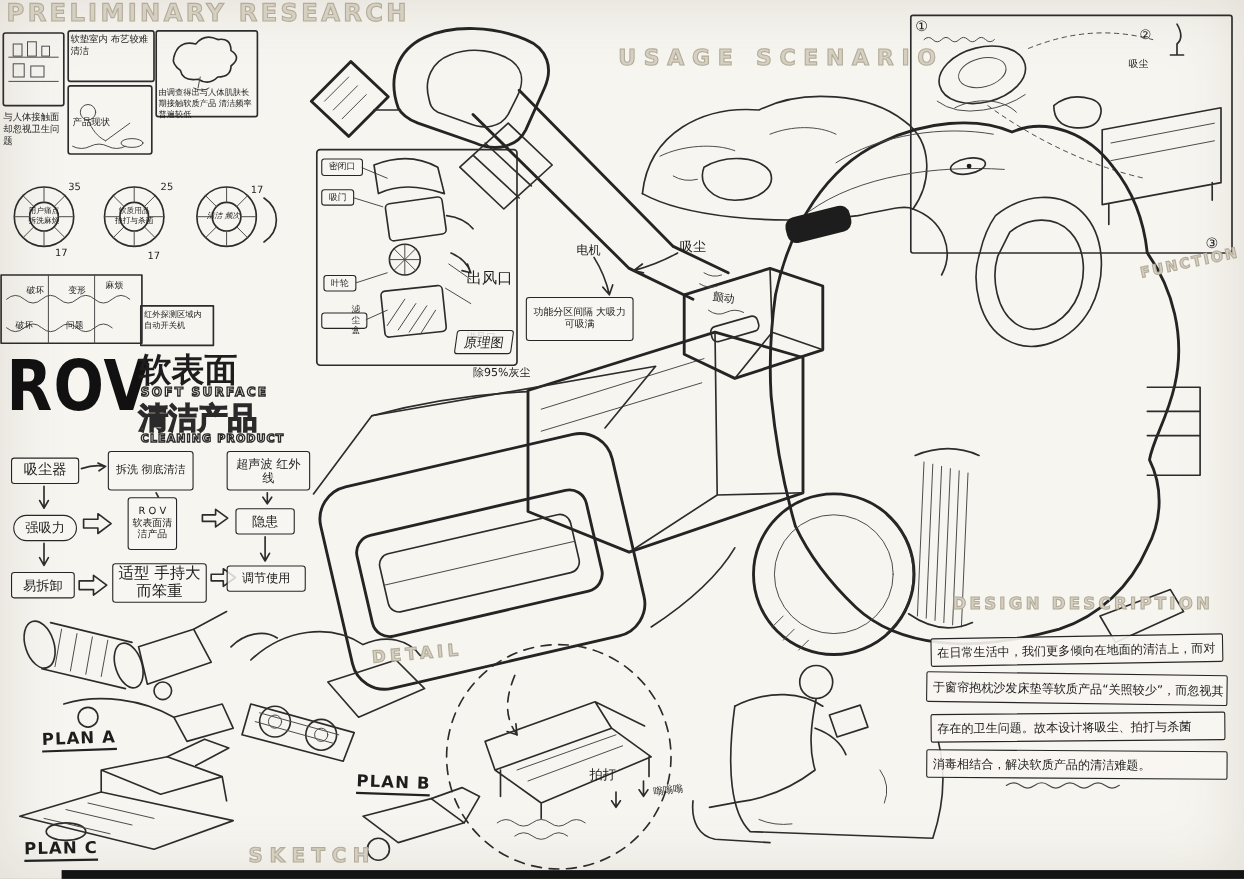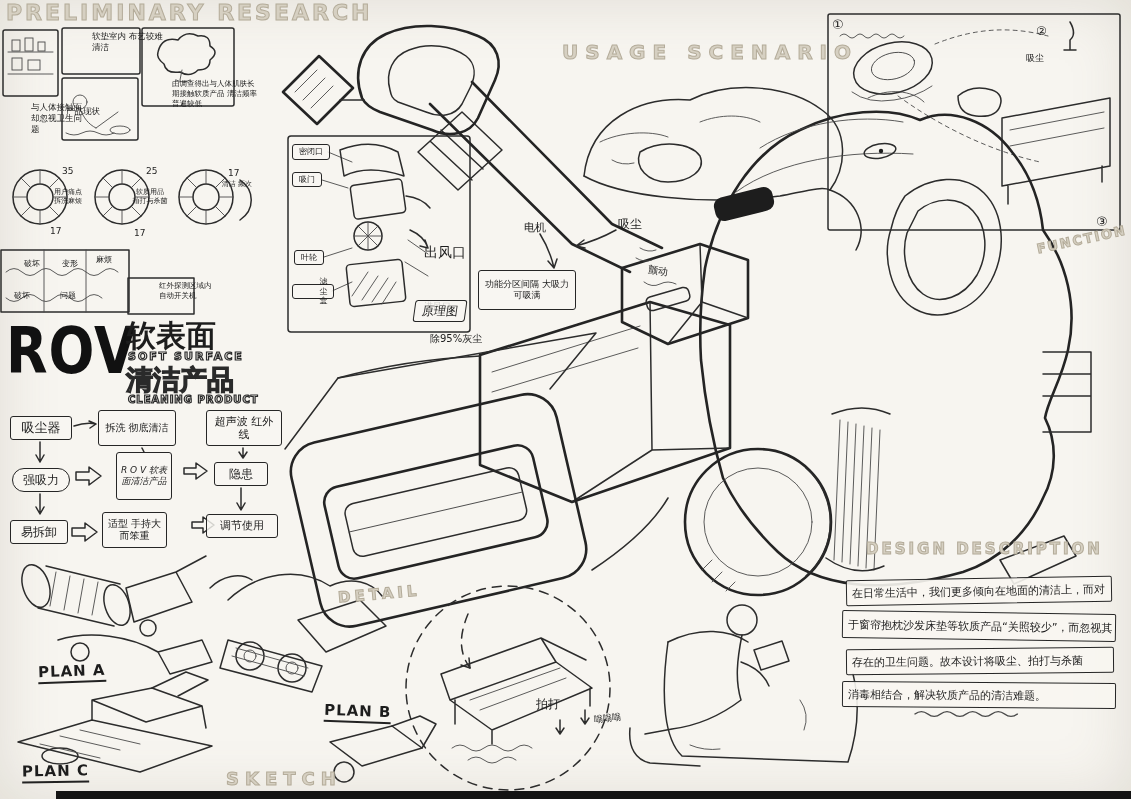--- a/index.html
+++ b/index.html
@@ -7,21 +7,21 @@
         font-family:"DejaVu Sans","Liberation Sans",sans-serif;color:#1d1d1d;
         box-shadow:inset 0 0 60px rgba(120,110,90,.18);}
   svg.linework{position:absolute;left:0;top:0;z-index:1;}
   .s{fill:none;stroke:#2c2c2c;stroke-width:1.5;stroke-linecap:round;stroke-linejoin:round;}
   .s2{fill:none;stroke:#242424;stroke-width:2.6;stroke-linecap:round;stroke-linejoin:round;}
   .sl{fill:none;stroke:#4a4a4a;stroke-width:.9;stroke-linecap:round;}
   .dashA{stroke-dasharray:9 7;}
   .dash2{stroke-dasharray:4 4;}
   .fillb{fill:#1d1d1d;stroke:none;}
   .t{position:absolute;z-index:2;white-space:nowrap;}
-  .w{white-space:normal;line-height:1.3;padding-left:28px;}
+  .w{white-space:normal;line-height:1.3;}
   .box{position:absolute;z-index:2;border:1.5px solid #262626;border-radius:3px;
        background:rgba(248,246,241,.82);display:flex;align-items:center;justify-content:center;
        text-align:center;padding:1px 3px;box-sizing:border-box;line-height:1.2;}
   .ghost{color:#d6d0c2;-webkit-text-stroke:1px #b4ac9a;font-weight:800;}
   .hollow{color:#f8f6f1;-webkit-text-stroke:1.2px #2a2a2a;font-weight:800;}
   .rov{font-weight:900;letter-spacing:1px;transform:scaleY(1.18);transform-origin:left top;color:#111;}
   .ul{border-bottom:2.2px solid #222;padding-bottom:1px;font-weight:700;letter-spacing:1px;}
   .desc{position:absolute;z-index:2;border:1.5px solid #262626;border-radius:2px;
         background:rgba(248,246,241,.9);font-size:11px;display:flex;align-items:center;
         padding:0 5px;box-sizing:border-box;white-space:nowrap;overflow:hidden;}
@@ -235,40 +235,40 @@
 <span class="t hollow" style="left:126px;top:362px;font-size:27px;">清洁产品</span>
 <span class="t hollow" style="left:128px;top:394px;font-size:10px;letter-spacing:1px;">CLEANING PRODUCT</span>
 
 <span class="t w" style="left:64px;top:31px;width:74px;font-size:8.5px;">软垫室内 布艺较难清洁</span>
 <span class="t w" style="left:3px;top:102px;width:54px;font-size:8.5px;">与人体接触面 却忽视卫生问题</span>
 <span class="t w" style="left:144px;top:79px;width:88px;font-size:7.5px;">由调查得出与人体肌肤长期接触软质产品 清洁频率普遍较低</span>
 <span class="t" style="left:66px;top:81px;font-size:8.5px;margin-top:25px;">产品现状</span>
 
 <span class="t w" style="left:22px;top:188px;width:36px;font-size:7px;text-align:center;">用户痛点 拆洗麻烦</span>
 <span class="t w" style="left:104px;top:188px;width:36px;font-size:7px;text-align:center;">软质用品 拍打与杀菌</span>
-<span class="t w" style="left:188px;top:180px;width:36px;font-size:7px;text-align:right;">清洁 频次</span>
+<span class="t w" style="left:188px;top:192px;width:36px;font-size:7px;text-align:left;font-style:italic;">清洁 频次</span>
 <span class="t" style="left:62px;top:166px;font-size:9px;">35</span>
 <span class="t" style="left:50px;top:226px;font-size:9px;">17</span>
 <span class="t" style="left:146px;top:166px;font-size:9px;">25</span>
 <span class="t" style="left:134px;top:228px;font-size:9px;">17</span>
 <span class="t" style="left:228px;top:168px;font-size:9px;">17</span>
 
 <span class="t" style="left:24px;top:258px;font-size:8px;">破坏</span>
 <span class="t" style="left:62px;top:258px;font-size:8px;">变形</span>
 <span class="t" style="left:96px;top:254px;font-size:8px;">麻烦</span>
 <span class="t" style="left:60px;top:290px;font-size:8px;">问题</span>
 <span class="t" style="left:14px;top:290px;font-size:8px;">破坏</span>
 <span class="t w" style="left:131px;top:281px;width:60px;font-size:7.5px;">红外探测区域内 自动开关机</span>
 
 <div class="box" style="left:10px;top:416px;width:62px;height:24px;font-size:13px;">吸尘器</div>
 <div class="box" style="left:12px;top:468px;width:58px;height:24px;font-size:12px;border-radius:12px;">强吸力</div>
 <div class="box" style="left:10px;top:520px;width:58px;height:24px;font-size:12px;">易拆卸</div>
 <div class="box" style="left:98px;top:410px;width:78px;height:36px;font-size:10px;">拆洗 彻底清洁</div>
-<div class="box" style="left:116px;top:452px;width:56px;height:48px;font-size:9px;font-style:italic;">R O V 软表面清洁产品</div>
-<div class="box" style="left:102px;top:512px;width:65px;height:36px;font-size:10px;">适型 手持大而笨重</div>
+<div class="box" style="left:116px;top:452px;width:45px;height:48px;font-size:9px;">R O V 软表面清洁产品</div>
+<div class="box" style="left:102px;top:512px;width:86px;height:36px;font-size:14px;">适型 手持大而笨重</div>
 <div class="box" style="left:206px;top:410px;width:76px;height:36px;font-size:11px;">超声波 红外线</div>
 <div class="box" style="left:214px;top:462px;width:54px;height:24px;font-size:12px;">隐患</div>
 <div class="box" style="left:206px;top:514px;width:72px;height:24px;font-size:11px;">调节使用</div>
 
 <div class="box" style="left:292px;top:144px;width:38px;height:16px;font-size:8px;">密闭口</div>
 <div class="box" style="left:292px;top:172px;width:30px;height:15px;font-size:8px;">吸门</div>
 <div class="box" style="left:294px;top:250px;width:30px;height:15px;font-size:8px;">叶轮</div>
 <div class="box" style="left:292px;top:284px;width:42px;height:15px;font-size:8px;padding-left:24px;">滤尘盒</div>
 <span class="t" style="left:424px;top:244px;font-size:14px;">出风口</span>
 <span class="t" style="left:424px;top:268px;font-size:9px;margin-top:32px;">进风口</span>

